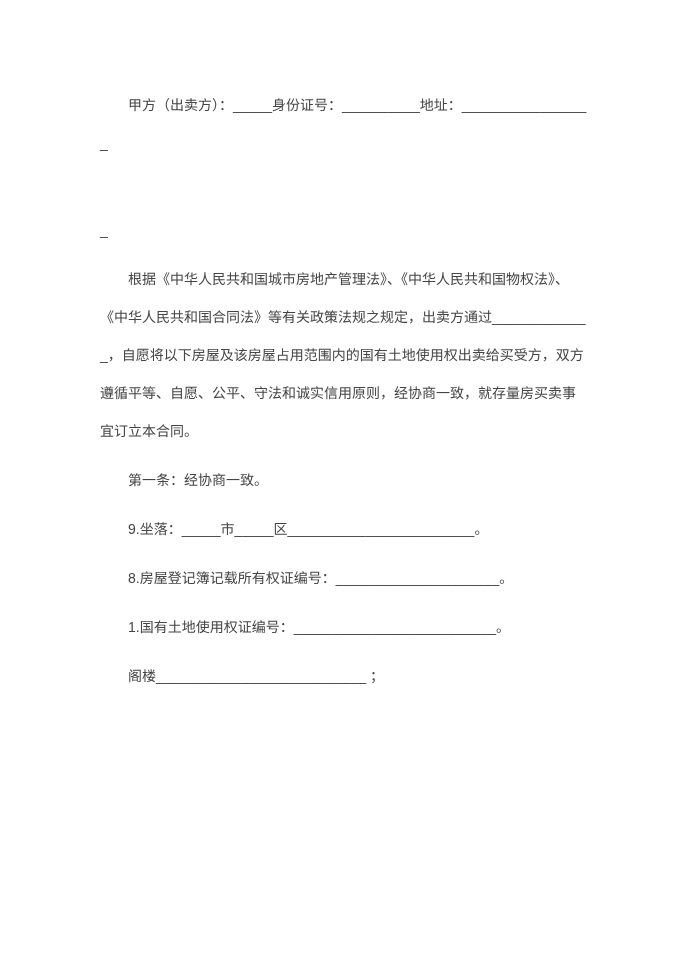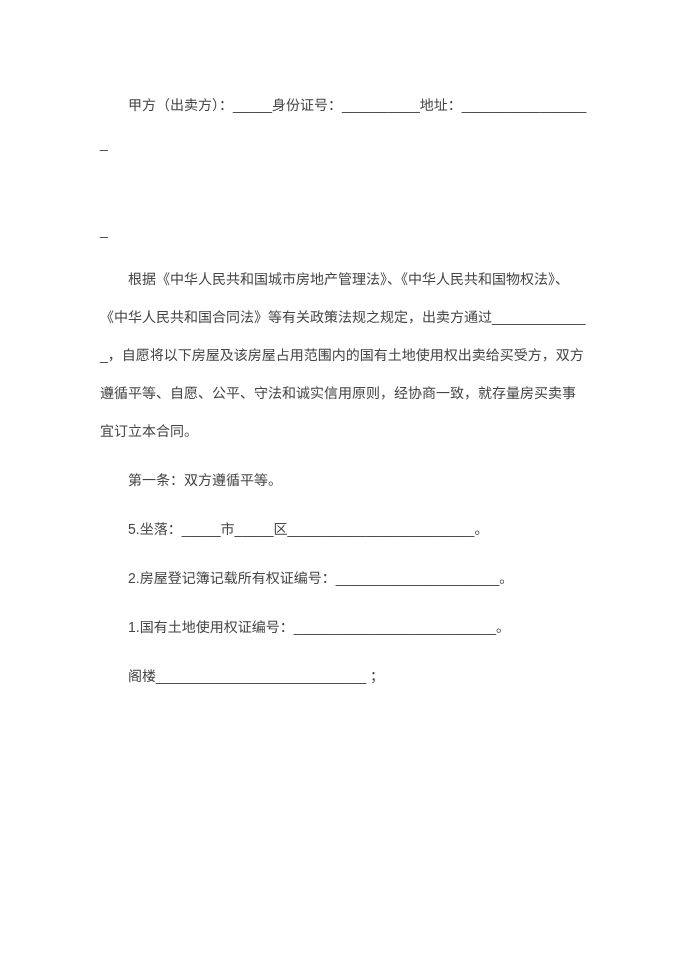--- a/index.html
+++ b/index.html
@@ -44,26 +44,26 @@
 
 <div class="page">
   <div class="content">
 
     <p class="para"><span>甲方（出卖方）：_____身份证号：__________地址：________________</span><br><span class="wrap-underscore">_</span></p>
 
     <p class="para"><br><span class="wrap-underscore">_</span></p>
 
     <p class="para">根据《中华人民共和国城市房地产管理法》、《中华人民共和国物权法》、《中华人民共和国合同法》等有关政策法规之规定，出卖方通过_____________，自愿将以下房屋及该房屋占用范围内的国有土地使用权出卖给买受方，双方遵循平等、自愿、公平、守法和诚实信用原则，经协商一致，就存量房买卖事宜订立本合同。</p>
 
-    <p class="para">第一条：双方遵循平等。</p>
+    <p class="para">第一条：经协商一致。</p>
 
-    <p class="para">5.坐落：_____市_____区________________________。</p>
+    <p class="para">9.坐落：_____市_____区________________________。</p>
 
 
-    <p class="para">2.房屋登记簿记载所有权证编号：_____________________。</p>
+    <p class="para">8.房屋登记簿记载所有权证编号：_____________________。</p>
 
     <p class="para">1.国有土地使用权证编号：__________________________。</p>
 
 
 
     <p class="para">阁楼___________________________ ；</p>
 
 
   </div>
 </div>

